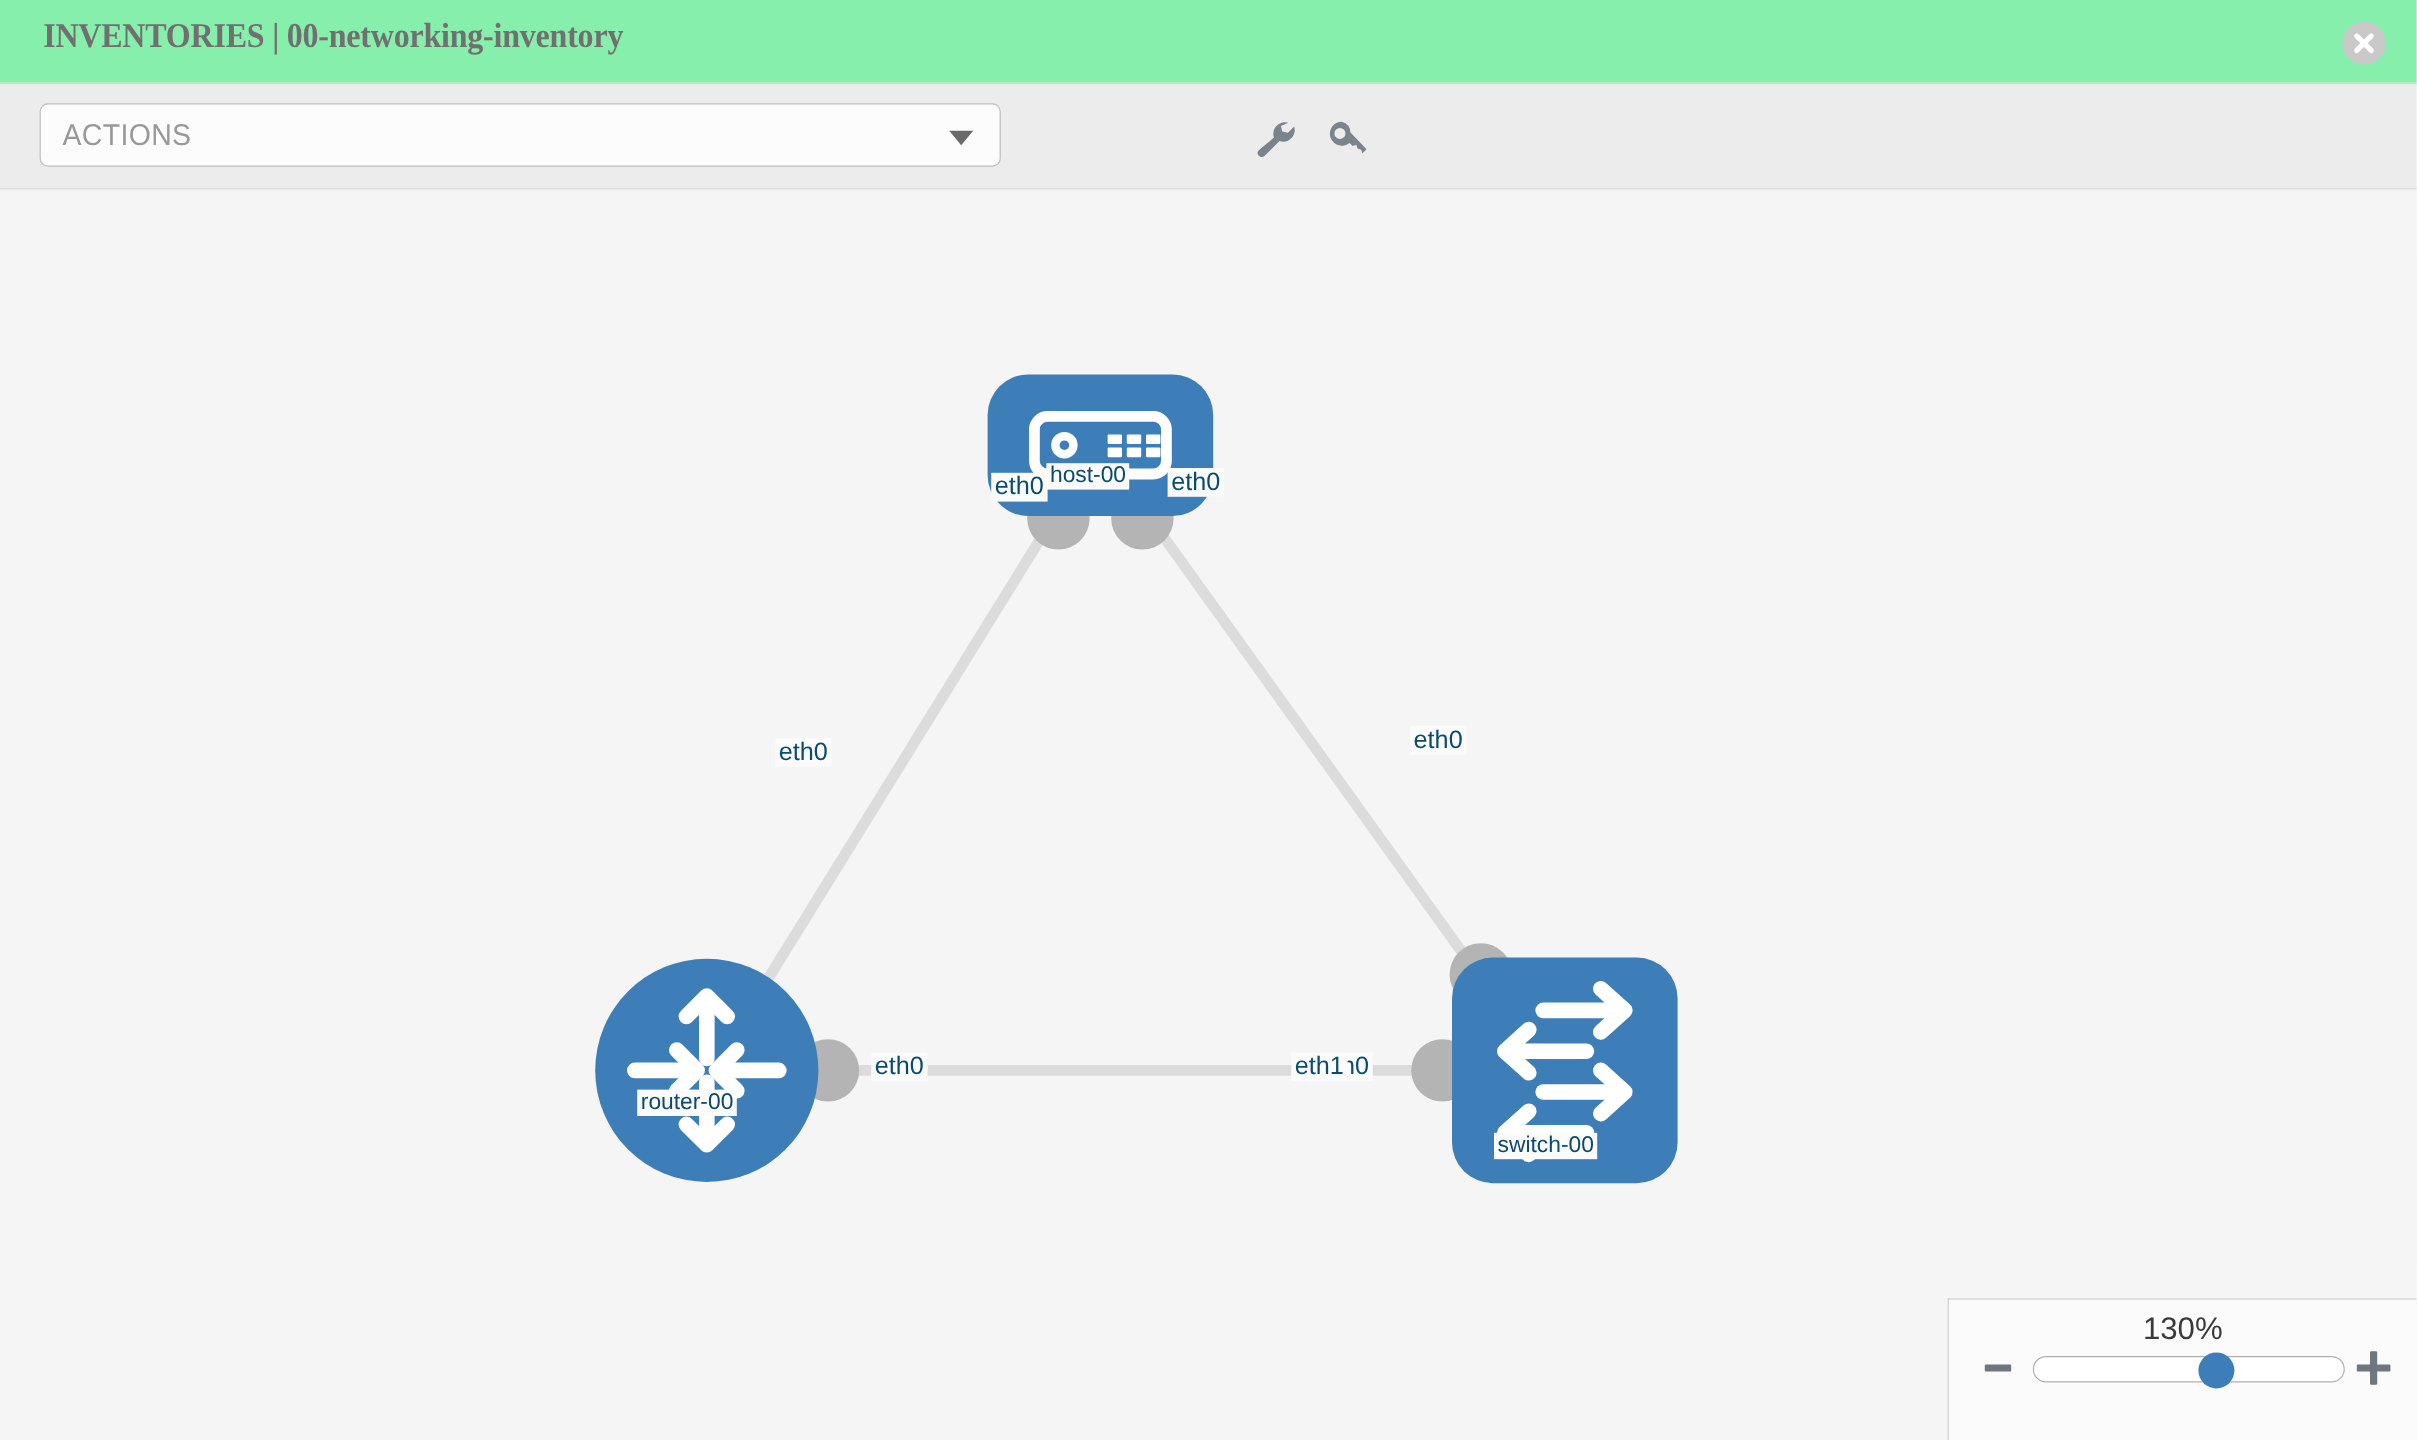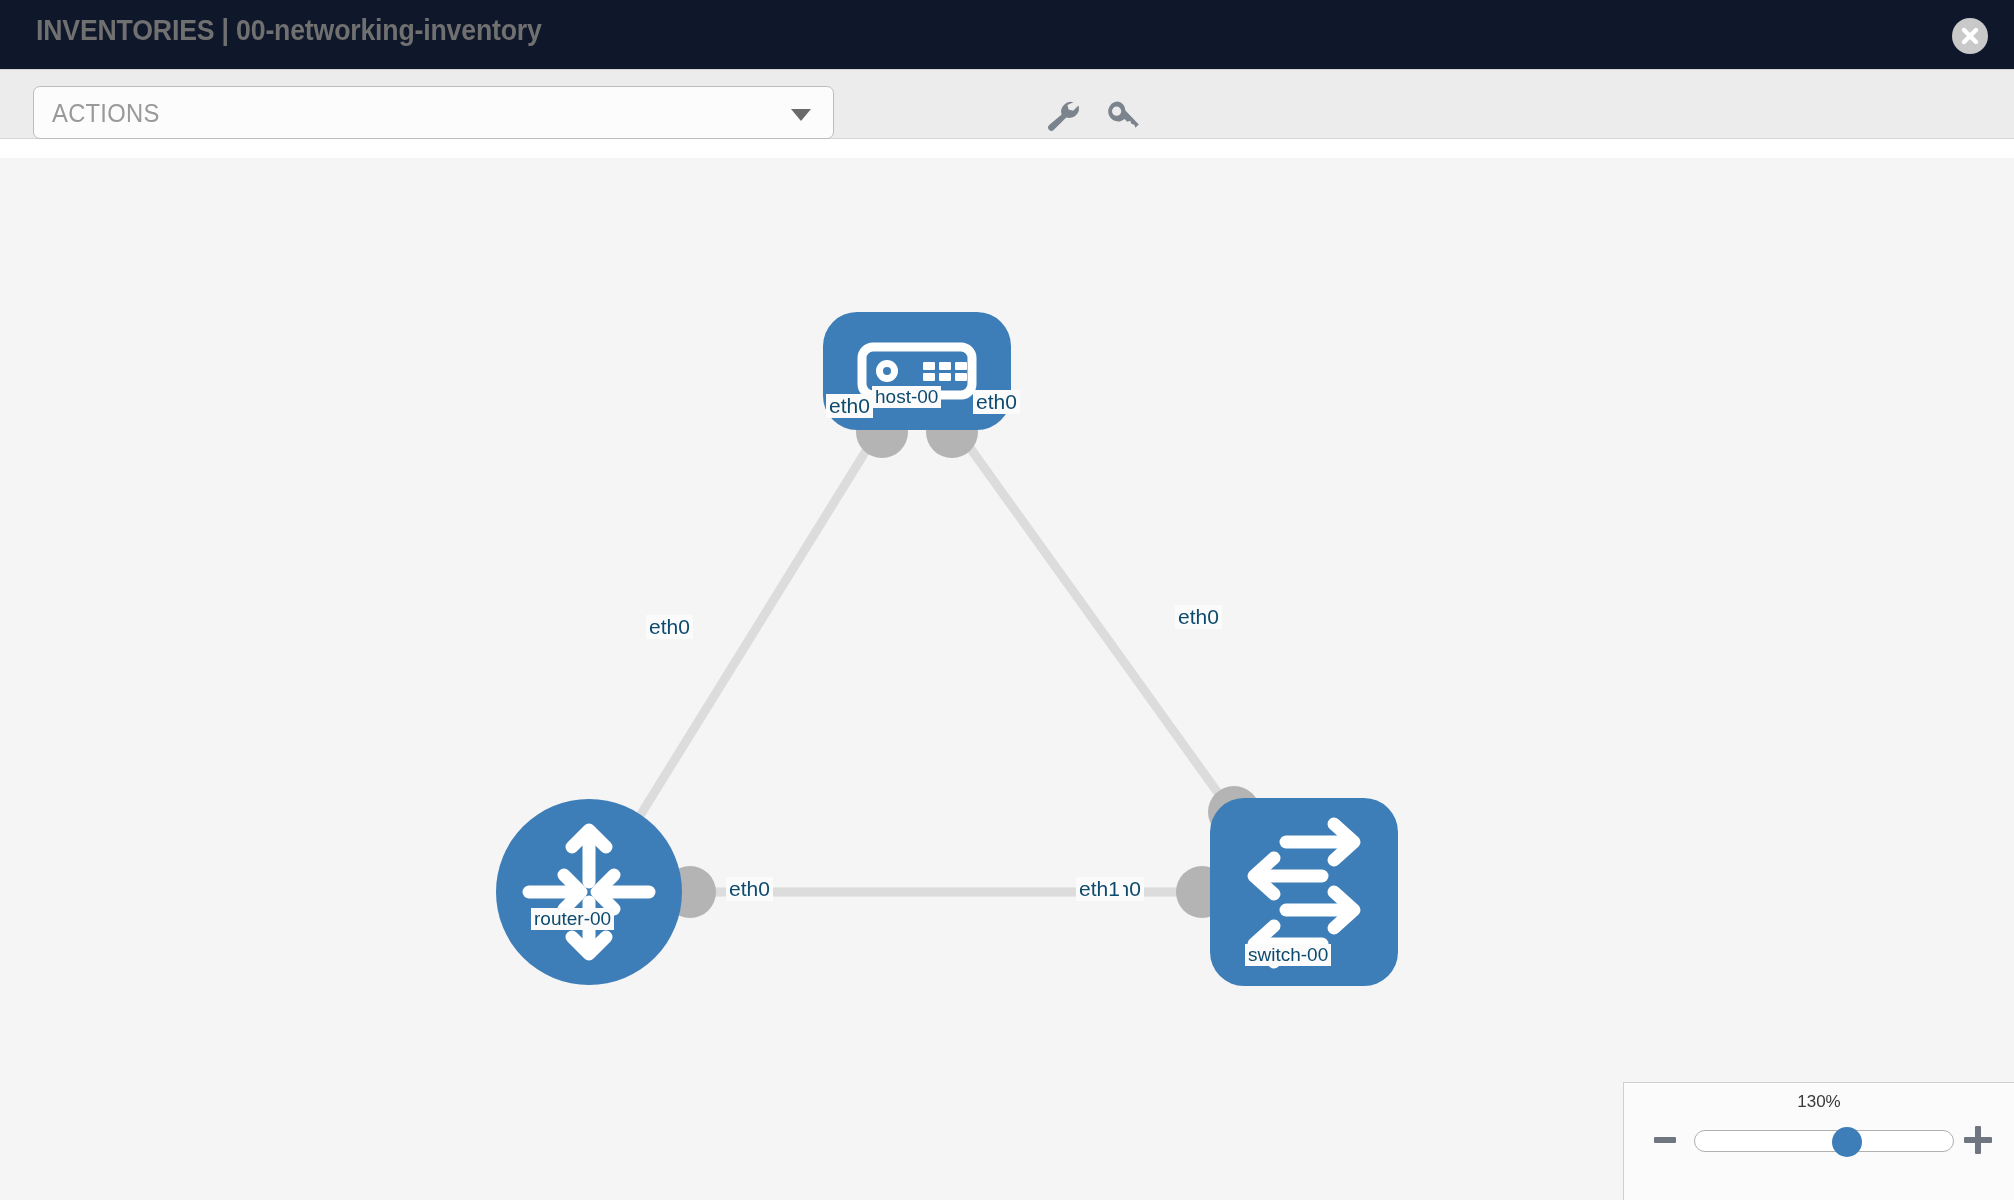--- a/index.html
+++ b/index.html
@@ -14,22 +14,23 @@
     overflow: hidden;
     position: relative;
   }
 
   
   #app-header {
     position: absolute;
     left: 0; top: 0;
     width: 2014px;
     height: 69px;
-    background: #0f172a;
-    box-sizing: border-box;
+    background: #86efac;
+    box-sizing: border-box;
+    font-family: Liberation Serif, serif;
   }
   #page-title {
     position: absolute;
     left: 36px;
     top: 14px;
     font-size: 29px;
     font-weight: bold;
     color: #707070;
     letter-spacing: -0.2px;
     transform: scaleX(0.92);
@@ -44,21 +45,21 @@
     height: 36px;
     cursor: pointer;
   }
   #close-button svg { display: block; }
 
   
   #toolbar {
     position: absolute;
     left: 0; top: 69px;
     width: 2014px;
-    height: 70px;
+    height: 89px;
     background: #ececec;
     border-top: 1px solid #d5d5d5;
     border-bottom: 1px solid #d5d5d5;
     box-sizing: border-box;
   }
   .combo {
     position: absolute;
     top: 16px;
     height: 53px;
     background: #fcfcfc;
@@ -146,21 +147,21 @@
     background: #fbfbfb;
     border-top: 1px solid #cfcfcf;
     border-left: 1px solid #cfcfcf;
     box-sizing: border-box;
   }
   #zoom-level {
     position: absolute;
     top: 9px;
     width: 100%;
     text-align: center;
-    font-size: 17px;
+    font-size: 26px;
     color: #3a3a3a;
   }
   #zoom-out-button {
     position: absolute;
     left: 30px;
     top: 54px;
     width: 22px;
     height: 6px;
     background: #6f7680;
     border-radius: 1px;

